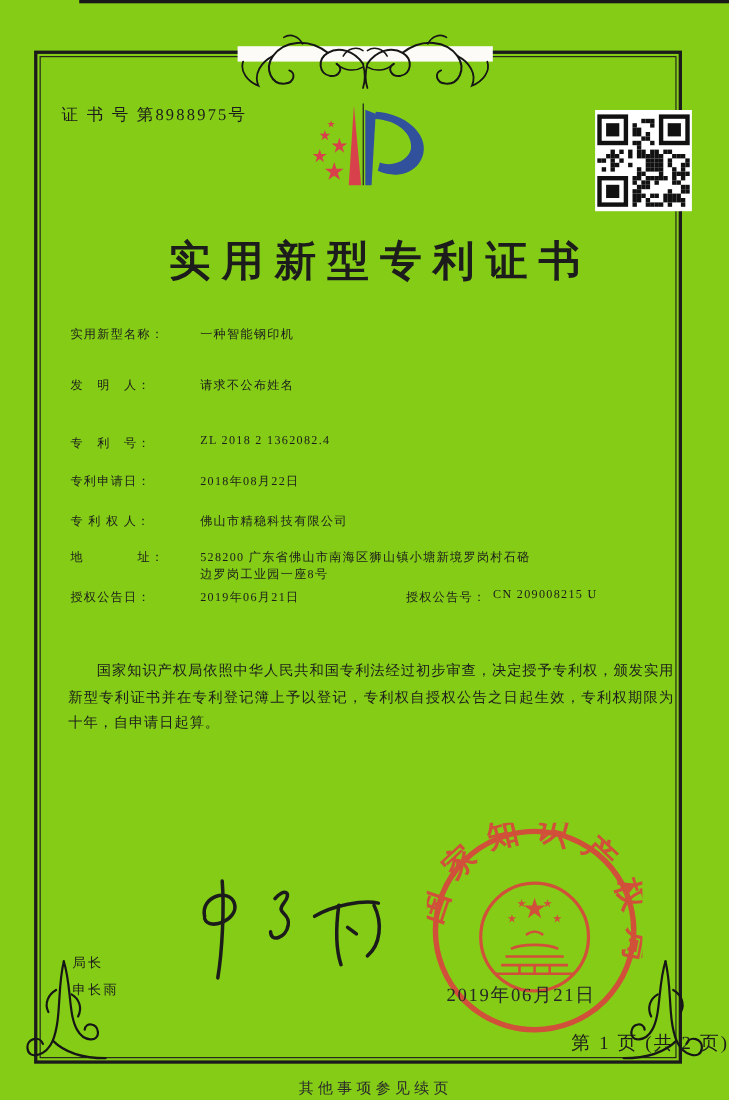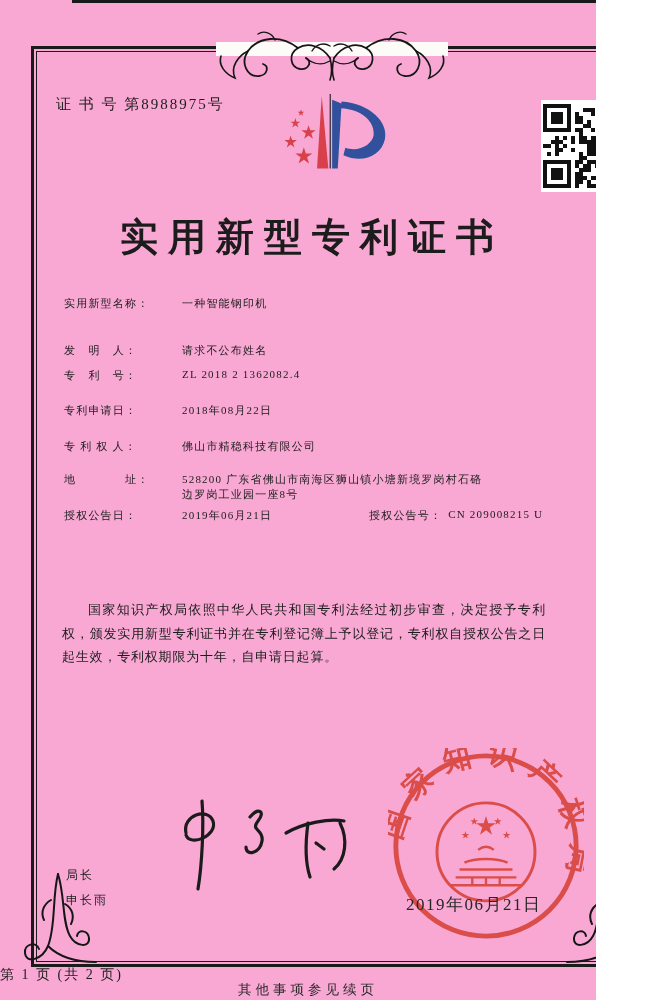--- a/index.html
+++ b/index.html
@@ -1,44 +1,44 @@
 <!DOCTYPE html>
 <html style="--seal-red: #d8463d; --logo-red: #d8414b; --logo-blue: #31519c; --ink: #1c1c1c;"><head>
 <meta charset="utf-8">
 <style>
   html,body{margin:0;padding:0;}
-  .page{position:relative;width:596px;height:1000px;background:#f9a8d4;overflow:hidden;
+  .page{position:relative;width:663px;height:1000px;background:#84cc16;overflow:hidden;
         font-family:"Liberation Serif","DejaVu Serif",serif;color:var(--ink,#1c1c1c);}
   .scan-line{position:absolute;top:0;left:72px;right:0;height:3px;background:#191919;}
   .frame{position:absolute;left:31px;top:46px;width:583px;height:915px;border:3px solid #1b1b1b;}
   .frame::before{content:"";position:absolute;inset:2px;border:1px solid #1b1b1b;}
   .top-ornament{position:absolute;left:212px;top:18px;width:240px;height:72px;}
   .cert-no{position:absolute;left:56px;top:95px;font-size:15px;letter-spacing:2px;}
   .logo{position:absolute;left:268px;top:82px;width:132px;height:124px;}
   .qr{position:absolute;left:541px;top:100px;width:88px;height:92px;background:#fff;}
   .title{position:absolute;left:0;right:0;top:212px;text-align:center;font-size:38px;
          font-weight:bold;letter-spacing:10px;padding-left:28px;}
   .fields{position:absolute;left:64px;top:296px;right:48px;font-size:11px;}
   .frow{display:flex;align-items:flex-start;letter-spacing:1.2px;position:relative;}
   .flabel{flex:0 0 118px;white-space:nowrap;}
   .fvalue{flex:1;}
   .fvalue .line{display:block;}
-  .mb1{margin-bottom:32px}.mb2{margin-bottom:10px}.mb3{margin-bottom:20px}
+  .mb1{margin-bottom:32px}.mb2{margin-bottom:37px}.mb3{margin-bottom:20px}
   .mb4{margin-bottom:21px}.mb5{margin-bottom:18px}.mb6{margin-bottom:6px}
   .pair2{position:absolute;left:305px;top:0;display:flex;}
   .paras{position:absolute;left:62px;top:598px;right:50px;font-size:13px;line-height:1.82;
          letter-spacing:0.8px;text-align:justify;}
   .paras p{margin:0;text-indent:2em;}
   .seal{position:absolute;left:388px;top:748px;width:196px;height:196px;opacity:.92;}
   .seal-date{position:absolute;left:406px;top:893px;font-size:17px;letter-spacing:1.5px;color:#262626;}
   .signer{position:absolute;left:66px;top:832px;font-size:12px;letter-spacing:2px;line-height:2.1;margin-top:31px;}
   .signature{position:absolute;left:158px;top:793px;width:210px;height:110px;}
   .flourish{position:absolute;width:82px;height:100px;top:870px;}
   .flourish.left{left:18px;} .flourish.right{left:563px;transform:scaleX(-1);}
-  .page-info{position:absolute;left:0;right:0;top:937px;text-align:left;font-size:14px;letter-spacing:2px;margin-top:29px;}
+  .page-info{position:absolute;left:0;right:0;top:937px;text-align:right;font-size:17px;letter-spacing:2px;}
   .cont-note{position:absolute;left:0;right:0;top:981px;text-align:center;font-size:13.5px;
              letter-spacing:4px;color:#2a2a2a;margin-left:20px;}
   .logo-red{fill:var(--logo-red,#d8414b);} .logo-blue{fill:var(--logo-blue,#31519c);}
   .seal-red{stroke:var(--seal-red,#d8463d);fill:none;}
   .seal-red-fill{fill:var(--seal-red,#d8463d);}
   .ornament-stroke{stroke:#161616;fill:none;stroke-linecap:round;}
 </style>
 </head>
 <body>
 

